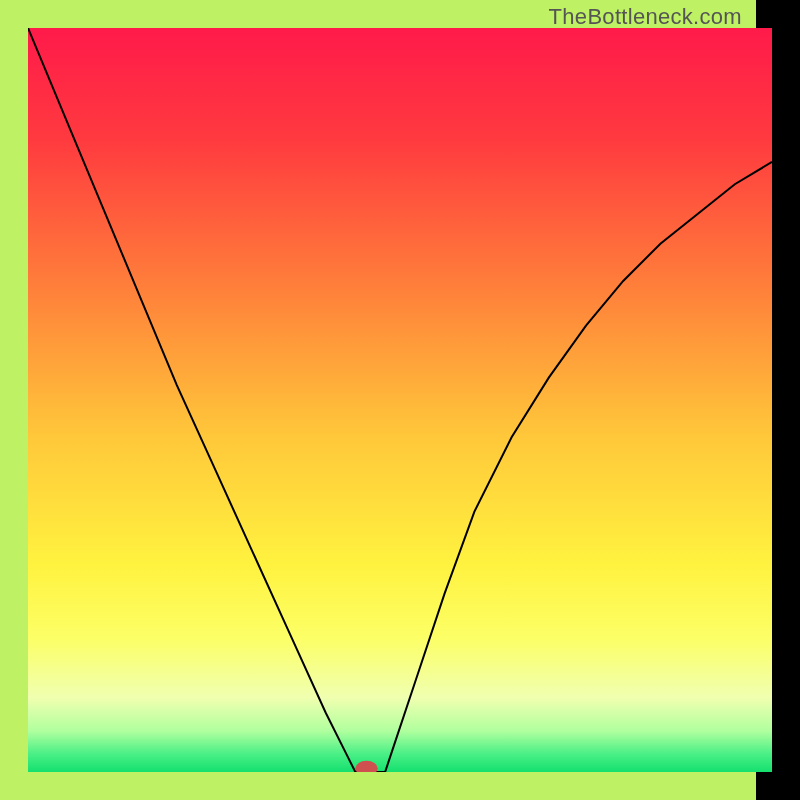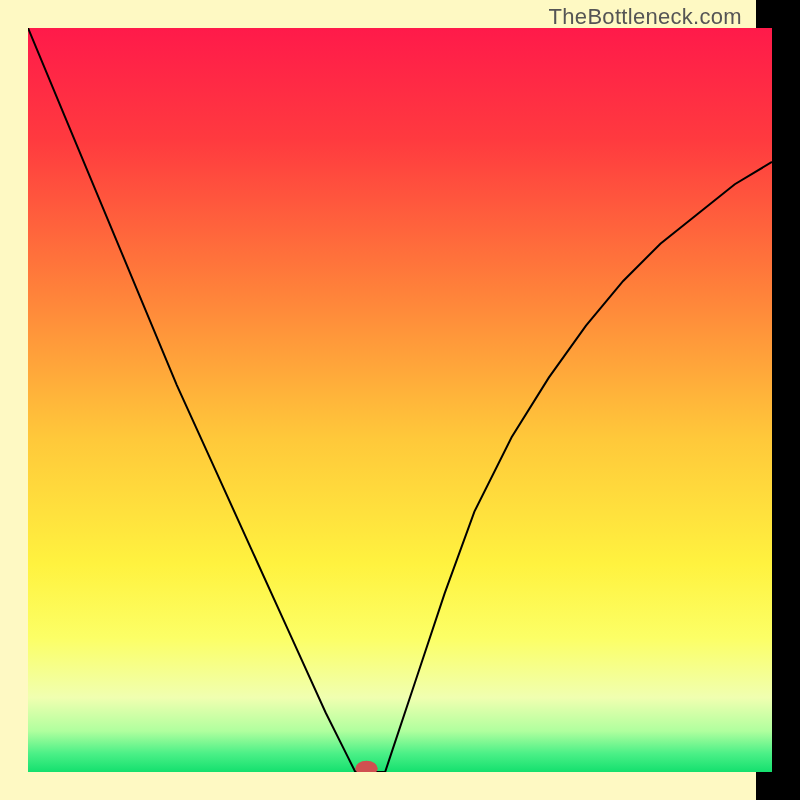--- a/index.html
+++ b/index.html
@@ -8,21 +8,21 @@
     width: 800px;
     height: 800px;
     background: #000;
     font-family: Arial, Helvetica, sans-serif;
     overflow: hidden;
   }
   .frame {
     position: relative;
     width: 756px;
     height: 800px;
-    background: #fef9c3;
+    background: #bef264;
   }
   .watermark {
     position: absolute;
     top: 4px;
     right: 14px;
     color: #555;
     font-size: 22px;
     font-weight: 500;
     letter-spacing: 0.3px;
     z-index: 5;

